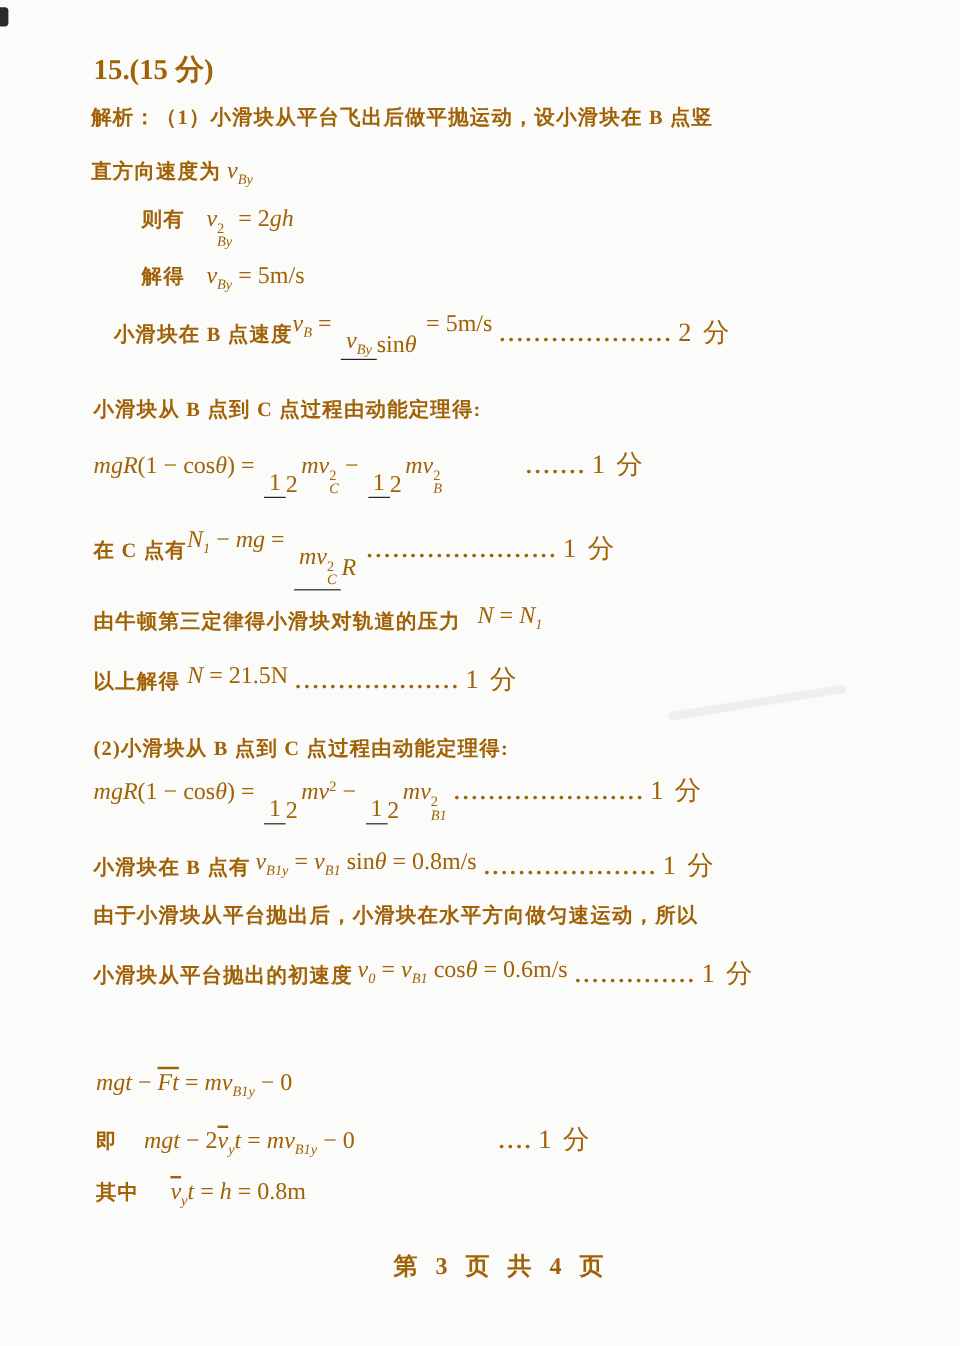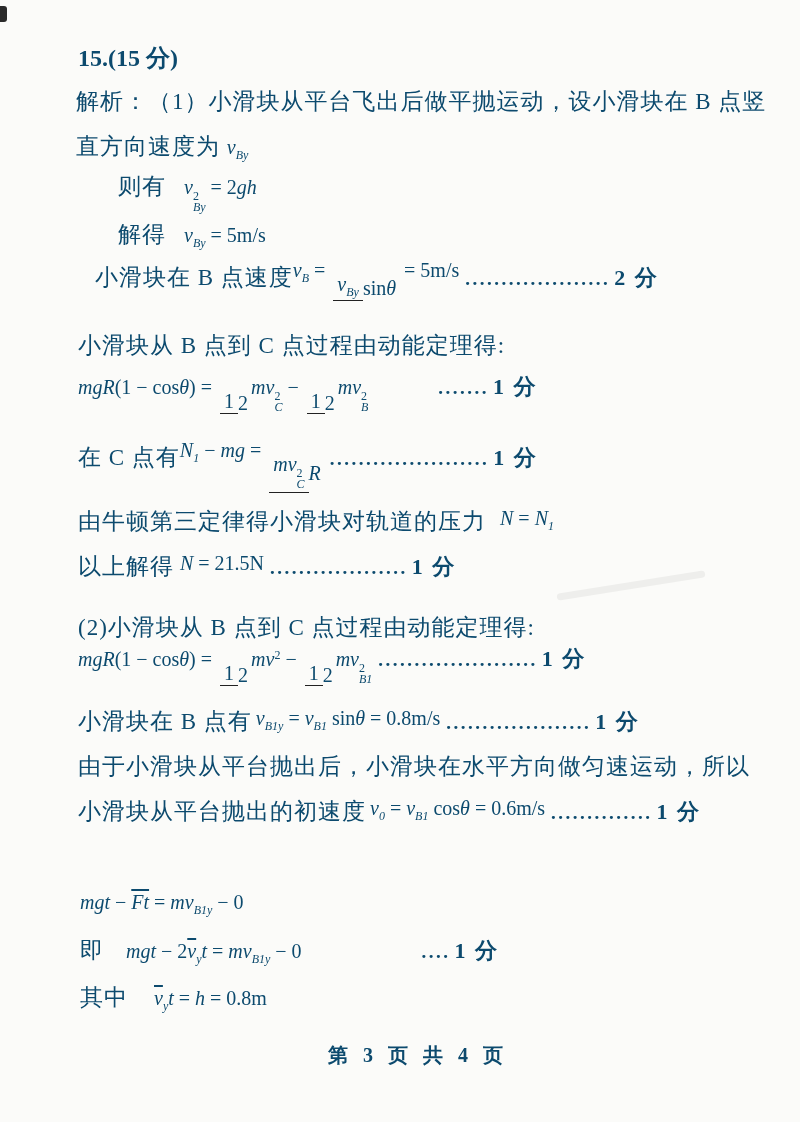--- a/index.html
+++ b/index.html
@@ -1,39 +1,39 @@
 <!DOCTYPE html>
 <html><head>
 <meta charset="utf-8">
 <style>
   html,body{margin:0;padding:0;background:#e8e8e8;}
   .page{
     position:relative;width:800px;height:1122px;margin:0 auto;
     background:#fbfbf9;overflow:hidden;
-    font-family:"Liberation Serif","DejaVu Serif",serif;color:#0c4a6e;
+    font-family:"Liberation Serif","DejaVu Serif",serif;color:#a16207;
   }
   .line{position:absolute;white-space:nowrap;}
-  .zh{font-size:23px;font-weight:400;letter-spacing:1px;}
+  .zh{font-size:17px;font-weight:700;letter-spacing:1px;}
   .title{font-size:24px;font-weight:600;}
   .fm{font-size:20px;font-weight:500;letter-spacing:0;}
   .fm .rm{font-style:normal;}
   .fm .it{font-style:italic;}
   .fm .sub{font-size:12px;font-style:italic;vertical-align:-5px;}
   .fm .sup{font-size:12px;font-style:normal;vertical-align:7px;}
   .fm .ss{display:inline-flex;flex-direction:column;align-items:flex-start;line-height:.95;font-size:12px;vertical-align:-6px;}
   .fm .ss .up{font-style:normal;}
   .fm .ss .dn{font-style:italic;}
   .fm .frac{display:inline-flex;align-items:center;line-height:1.1;vertical-align:-14px;margin:0 3px;text-align:center;}
   .fm .frac .num{border-bottom:1.5px solid #222;padding:0 4px 1px;}
   .fm .frac .den{padding-top:1px;}
   .fm .ovl{font-style:italic;text-decoration:overline;}
   .raise{position:relative;top:-8px;display:inline-block;}
   .raise4{position:relative;top:-4px;display:inline-block;}
   .dots{font-size:19px;font-weight:700;letter-spacing:2.5px;margin:0 4px 0 6px;}
-  .score{font-size:22px;font-weight:700;letter-spacing:2px;margin-top:34px;}
+  .score{font-size:22px;font-weight:400;letter-spacing:2px;margin-top:34px;}
   .footer{position:absolute;top:1042px;left:18px;width:100%;text-align:center;font-size:20px;font-weight:700;letter-spacing:5px;}
   .artifact{position:absolute;left:0;top:6px;width:7px;height:16px;background:#2a2a2a;border-radius:0 3px 3px 0;}
   .smudge{position:absolute;left:556px;top:582px;width:150px;height:7px;background:rgba(0,0,0,.05);transform:rotate(-9deg);border-radius:4px;}
 </style>
 </head>
 <body>
 
 <div class="page">
 
   <div class="artifact"></div>

